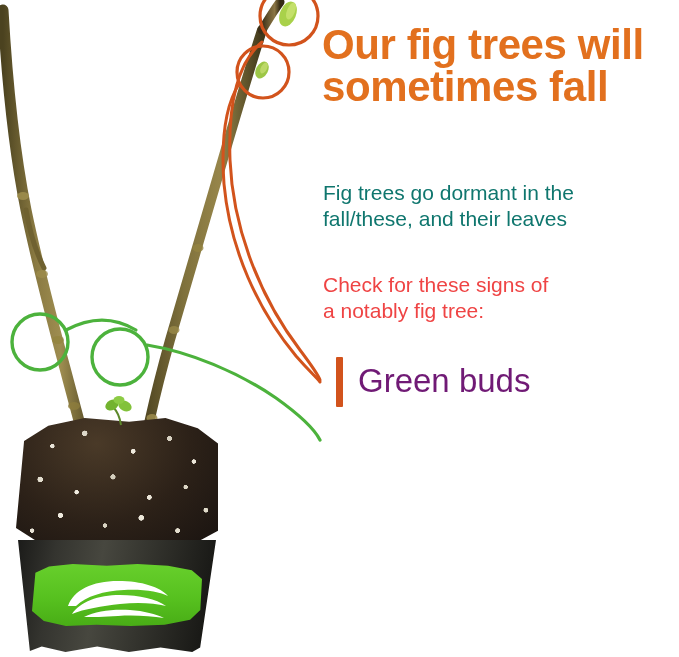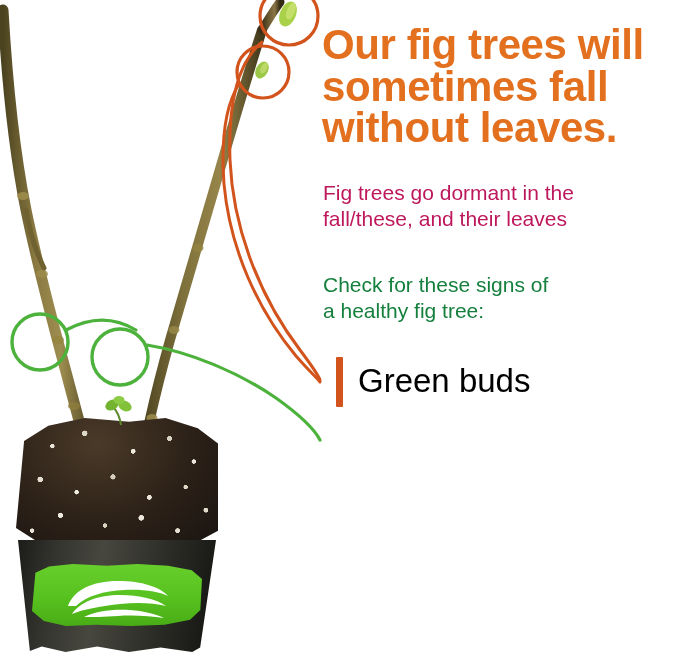--- a/index.html
+++ b/index.html
@@ -73,21 +73,21 @@
   }
   .para .p-line{display:block;white-space:nowrap;}
   #para-1{top:180px;}
   #para-2{top:272px;}
 
   .bullets{position:absolute;left:0px;top:352px;width:361px;}
   .bullet{position:relative;height:60px;}
   .bullet-bar{position:absolute;left:18px;top:5px;width:7px;height:50px;border-radius:1px;}
   .bullet-label{
     position:absolute;left:40px;top:4px;
-    color:#000000;font-size:33px;line-height:50px;white-space:nowrap;font-weight:normal;
+    color:#701a75;font-size:33px;line-height:50px;white-space:nowrap;font-weight:normal;
   }
 </style>
 </head>
 <body>
 
 <div id="infographic">
 
   <div class="photo-layer">
 
     <svg class="branches" viewBox="0 0 340 560">
@@ -172,31 +172,30 @@
       <path d="M66,330 C92,316 116,318 136,330" stroke="#4cb23c" stroke-width="3.2" fill="none" stroke-linecap="round"></path>
       <path d="M147,345 C190,352 238,372 276,398 C304,418 316,432 320,440" stroke="#4cb23c" stroke-width="3.2" fill="none" stroke-linecap="round"></path>
     </g>
   </svg>
 
   <div class="text-col">
 
     <div class="headline" style="color: rgb(226, 112, 30);">
       <span class="hl-line">Our fig trees will</span>
       <span class="hl-line">sometimes fall</span>
-      <span class="hl-line">without leaves.</span>
-    </div>
-
-    <div class="para" id="para-1" style="color: #be185d;">
+    </div>
+
+    <div class="para" id="para-1" style="color: #0f766e;">
       <span class="p-line">Fig trees go dormant in the</span>
       <span class="p-line">fall/these, and their leaves</span>
     </div>
 
-    <div class="para" id="para-2" style="color: #15803d;">
+    <div class="para" id="para-2" style="color: #ef4444;">
       <span class="p-line">Check for these signs of</span>
-      <span class="p-line">a healthy fig tree:</span>
+      <span class="p-line">a notably fig tree:</span>
     </div>
 
     <div class="bullets">
       <div class="bullet">
         <span class="bullet-bar" id="bar-0" style="background: rgb(210, 83, 28);"></span>
         <span class="bullet-label">Green buds</span>
       </div>
     </div>
 
   </div>

